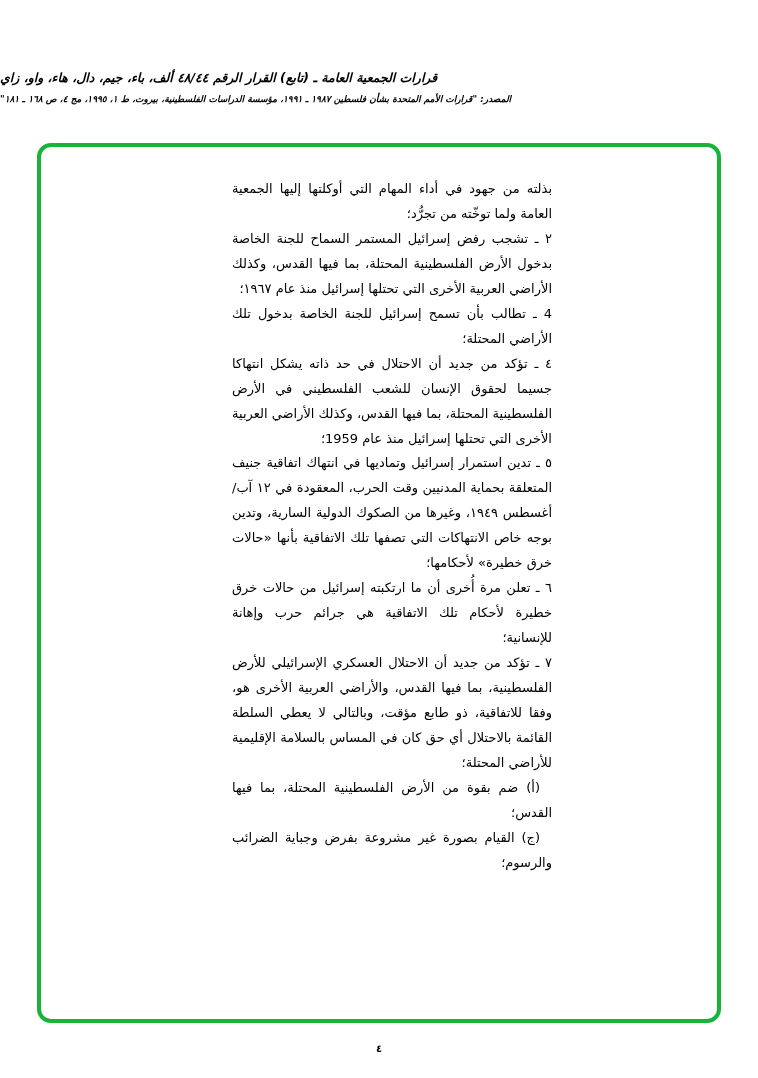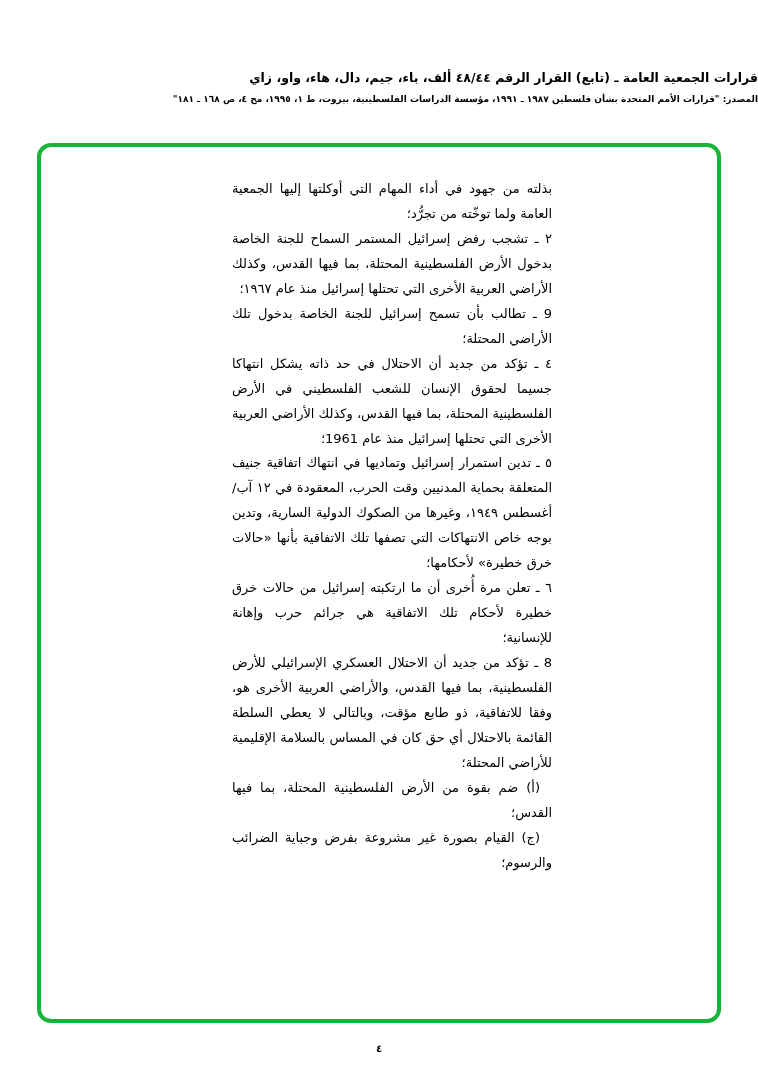--- a/index.html
+++ b/index.html
@@ -18,21 +18,22 @@
   .page {
     position: absolute;
     inset: 0;
     padding: 0;
   }
   .header {
     position: absolute;
     top: 70px;
     left: 0;
     right: 0;
-    text-align: right;
+    text-align: left;
+    font-style: italic;
   }
   .header-title {
     font-family: "DejaVu Sans", sans-serif;
     font-weight: bold;
     font-size: 12.5px;
     letter-spacing: 0px;
     direction: rtl;
     white-space: nowrap;
   }
   .header-source {
@@ -90,25 +91,25 @@
 
   <div class="header">
     <div class="header-title">قرارات الجمعية العامة ـ (تابع) القرار الرقم ٤٨/٤٤ ألف، باء، جيم، دال، هاء، واو، زاي</div>
     <div class="header-source">المصدر: "قرارات الأمم المتحدة بشأن فلسطين ١٩٨٧ ـ ١٩٩١، مؤسسة الدراسات الفلسطينية، بيروت، ط ١، ١٩٩٥، مج ٤، ص ١٦٨ ـ ١٨١"</div>
   </div>
 
   <div class="frame">
     <div class="body-col">
       <p class="para">بذلته من جهود في أداء المهام التي أوكلتها إليها الجمعية العامة ولما توخّته من تجرُّد؛</p>
       <p class="para">٢ ـ تشجب رفض إسرائيل المستمر السماح للجنة الخاصة بدخول الأرض الفلسطينية المحتلة، بما فيها القدس، وكذلك الأراضي العربية الأخرى التي تحتلها إسرائيل منذ عام ١٩٦٧؛</p>
-      <p class="para">9 ـ تطالب بأن تسمح إسرائيل للجنة الخاصة بدخول تلك الأراضي المحتلة؛</p>
-      <p class="para">٤ ـ تؤكد من جديد أن الاحتلال في حد ذاته يشكل انتهاكا جسيما لحقوق الإنسان للشعب الفلسطيني في الأرض الفلسطينية المحتلة، بما فيها القدس، وكذلك الأراضي العربية الأخرى التي تحتلها إسرائيل منذ عام 1961؛</p>
+      <p class="para">4 ـ تطالب بأن تسمح إسرائيل للجنة الخاصة بدخول تلك الأراضي المحتلة؛</p>
+      <p class="para">٤ ـ تؤكد من جديد أن الاحتلال في حد ذاته يشكل انتهاكا جسيما لحقوق الإنسان للشعب الفلسطيني في الأرض الفلسطينية المحتلة، بما فيها القدس، وكذلك الأراضي العربية الأخرى التي تحتلها إسرائيل منذ عام 1959؛</p>
       <p class="para">٥ ـ تدين استمرار إسرائيل وتماديها في انتهاك اتفاقية جنيف المتعلقة بحماية المدنيين وقت الحرب، المعقودة في ١٢ آب/ أغسطس ١٩٤٩، وغيرها من الصكوك الدولية السارية، وتدين بوجه خاص الانتهاكات التي تصفها تلك الاتفاقية بأنها «حالات خرق خطيرة» لأحكامها؛</p>
       <p class="para">٦ ـ تعلن مرة أُخرى أن ما ارتكبته إسرائيل من حالات خرق خطيرة لأحكام تلك الاتفاقية هي جرائم حرب وإهانة للإنسانية؛</p>
-      <p class="para">8 ـ تؤكد من جديد أن الاحتلال العسكري الإسرائيلي للأرض الفلسطينية، بما فيها القدس، والأراضي العربية الأخرى هو، وفقا للاتفاقية، ذو طابع مؤقت، وبالتالي لا يعطي السلطة القائمة بالاحتلال أي حق كان في المساس بالسلامة الإقليمية للأراضي المحتلة؛</p>
+      <p class="para">٧ ـ تؤكد من جديد أن الاحتلال العسكري الإسرائيلي للأرض الفلسطينية، بما فيها القدس، والأراضي العربية الأخرى هو، وفقا للاتفاقية، ذو طابع مؤقت، وبالتالي لا يعطي السلطة القائمة بالاحتلال أي حق كان في المساس بالسلامة الإقليمية للأراضي المحتلة؛</p>
       <p class="para indent">(أ) ضم بقوة من الأرض الفلسطينية المحتلة، بما فيها القدس؛</p>
       <p class="para indent">(ج) القيام بصورة غير مشروعة بفرض وجباية الضرائب والرسوم؛</p>
     </div>
   </div>
 
   <div class="pagenum">٤</div>
 
 </div>
 
 </body></html>

